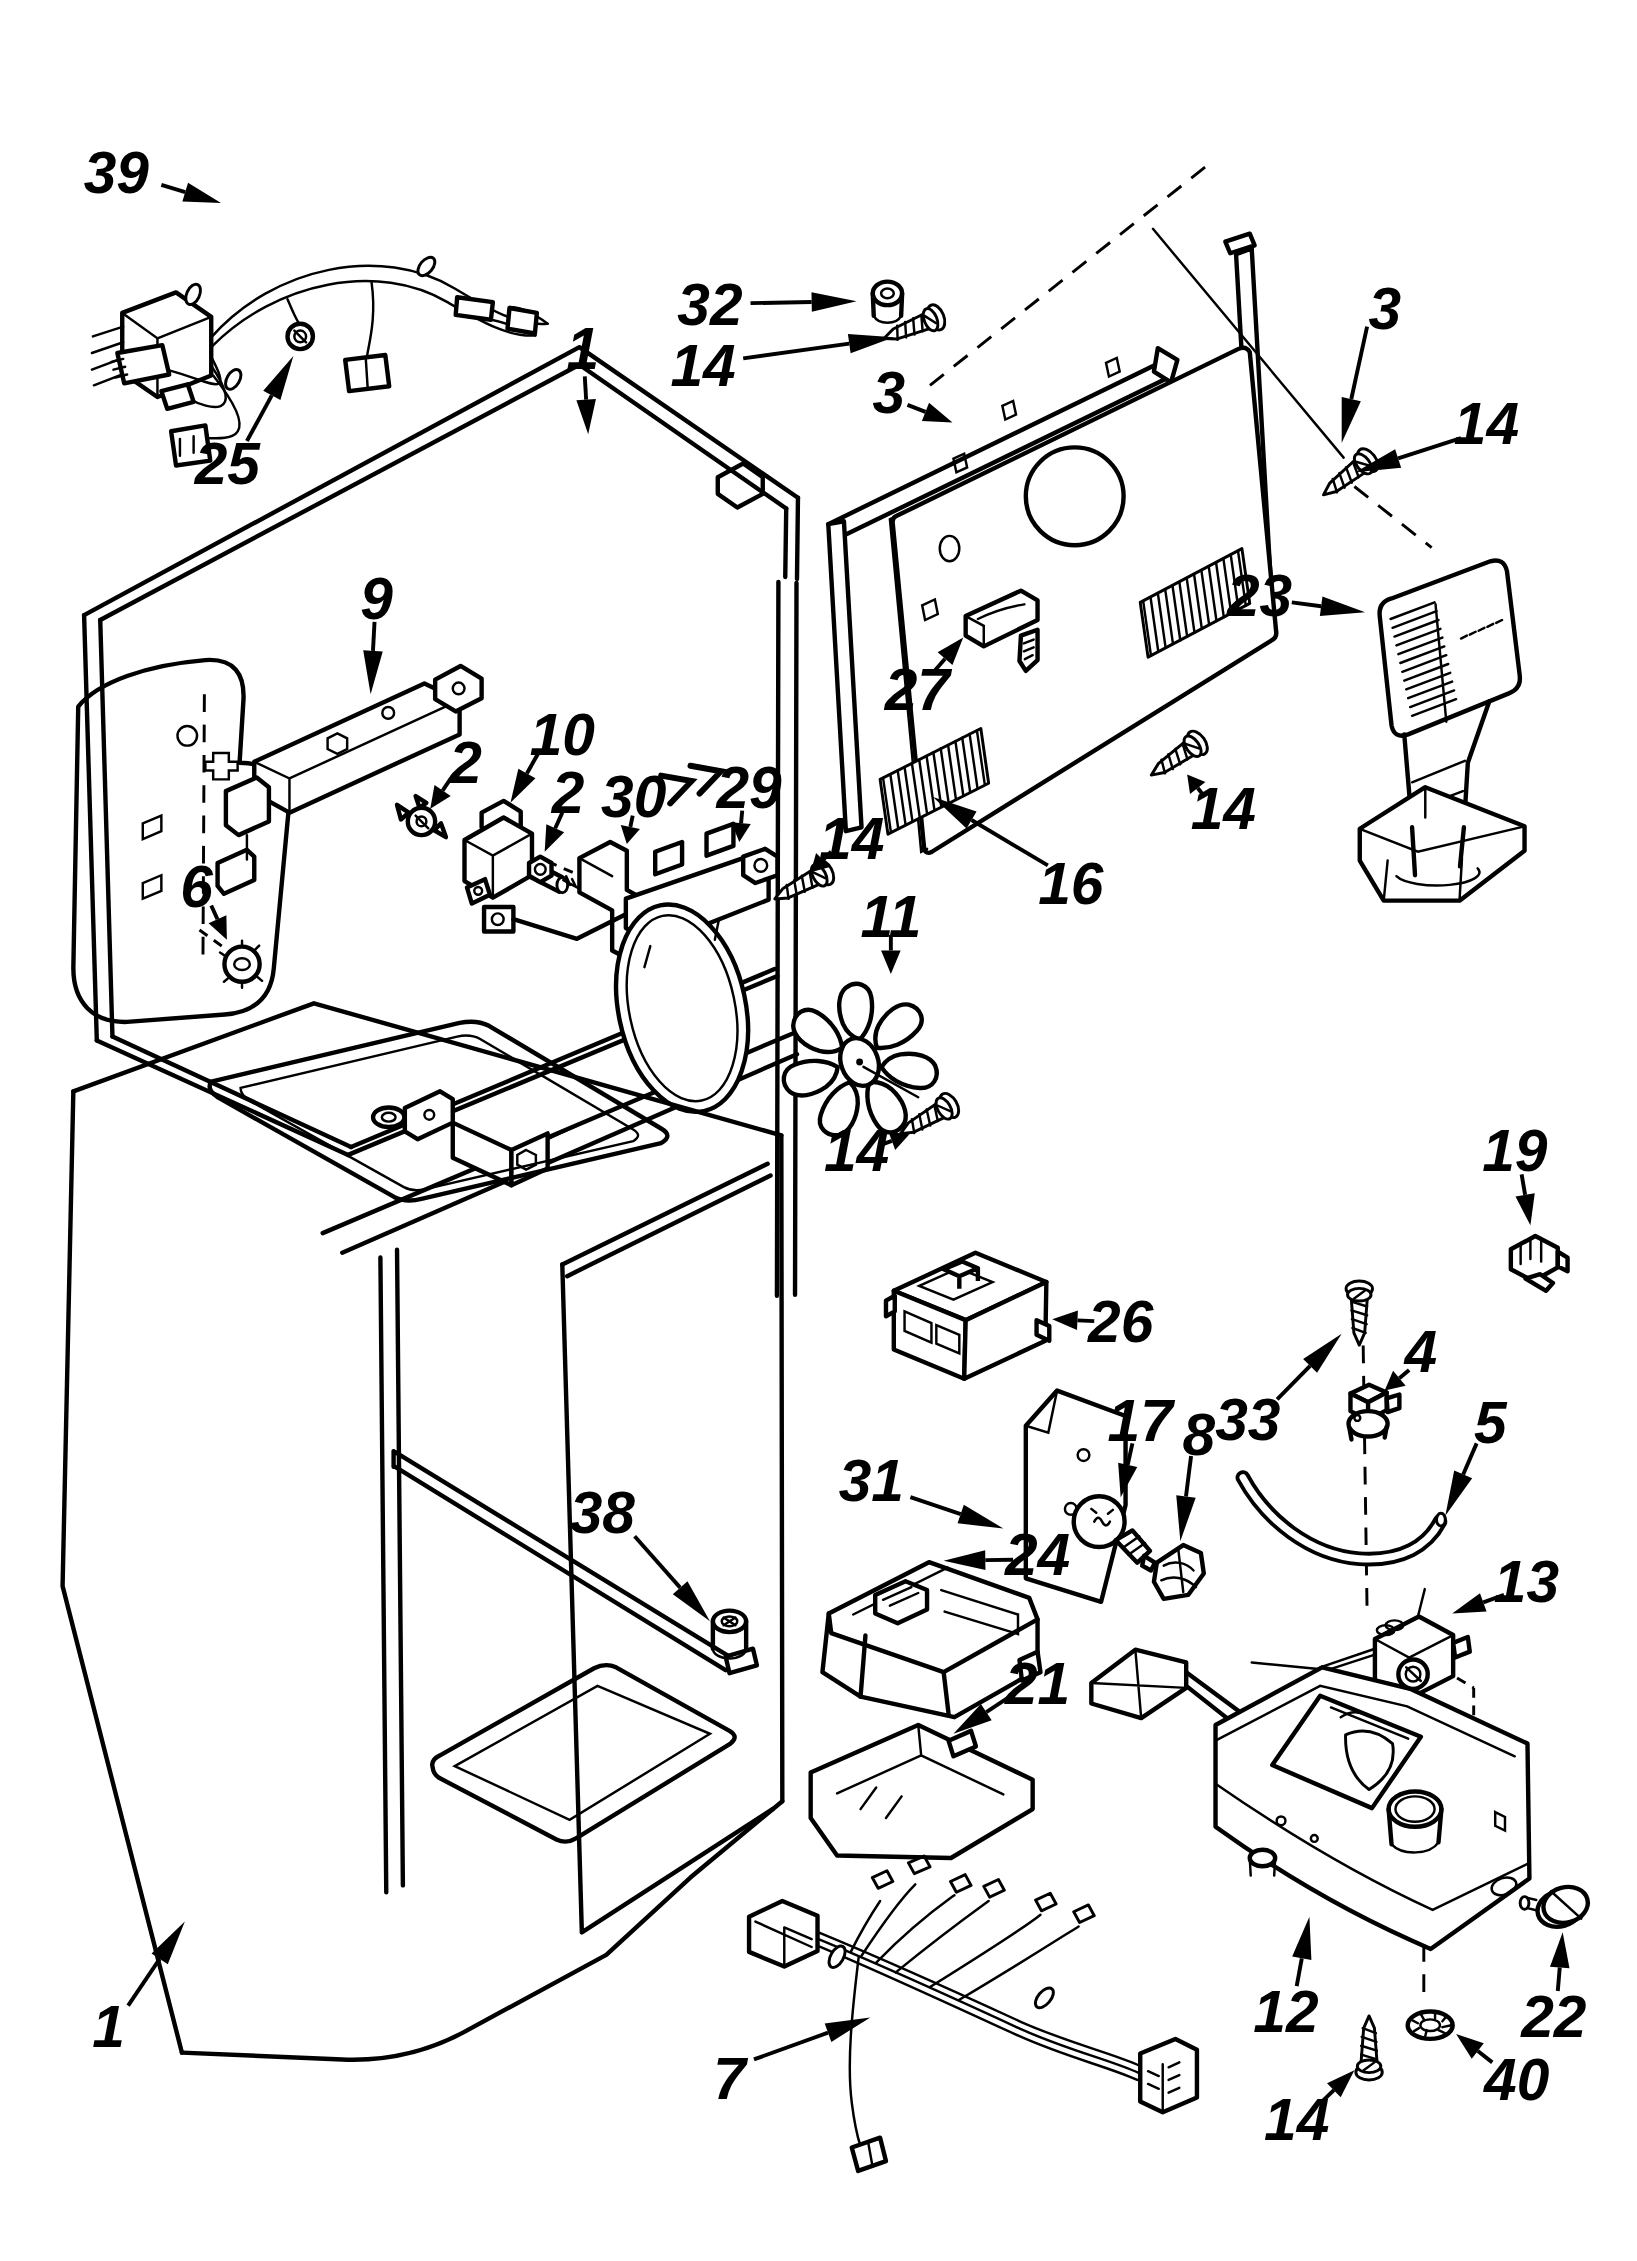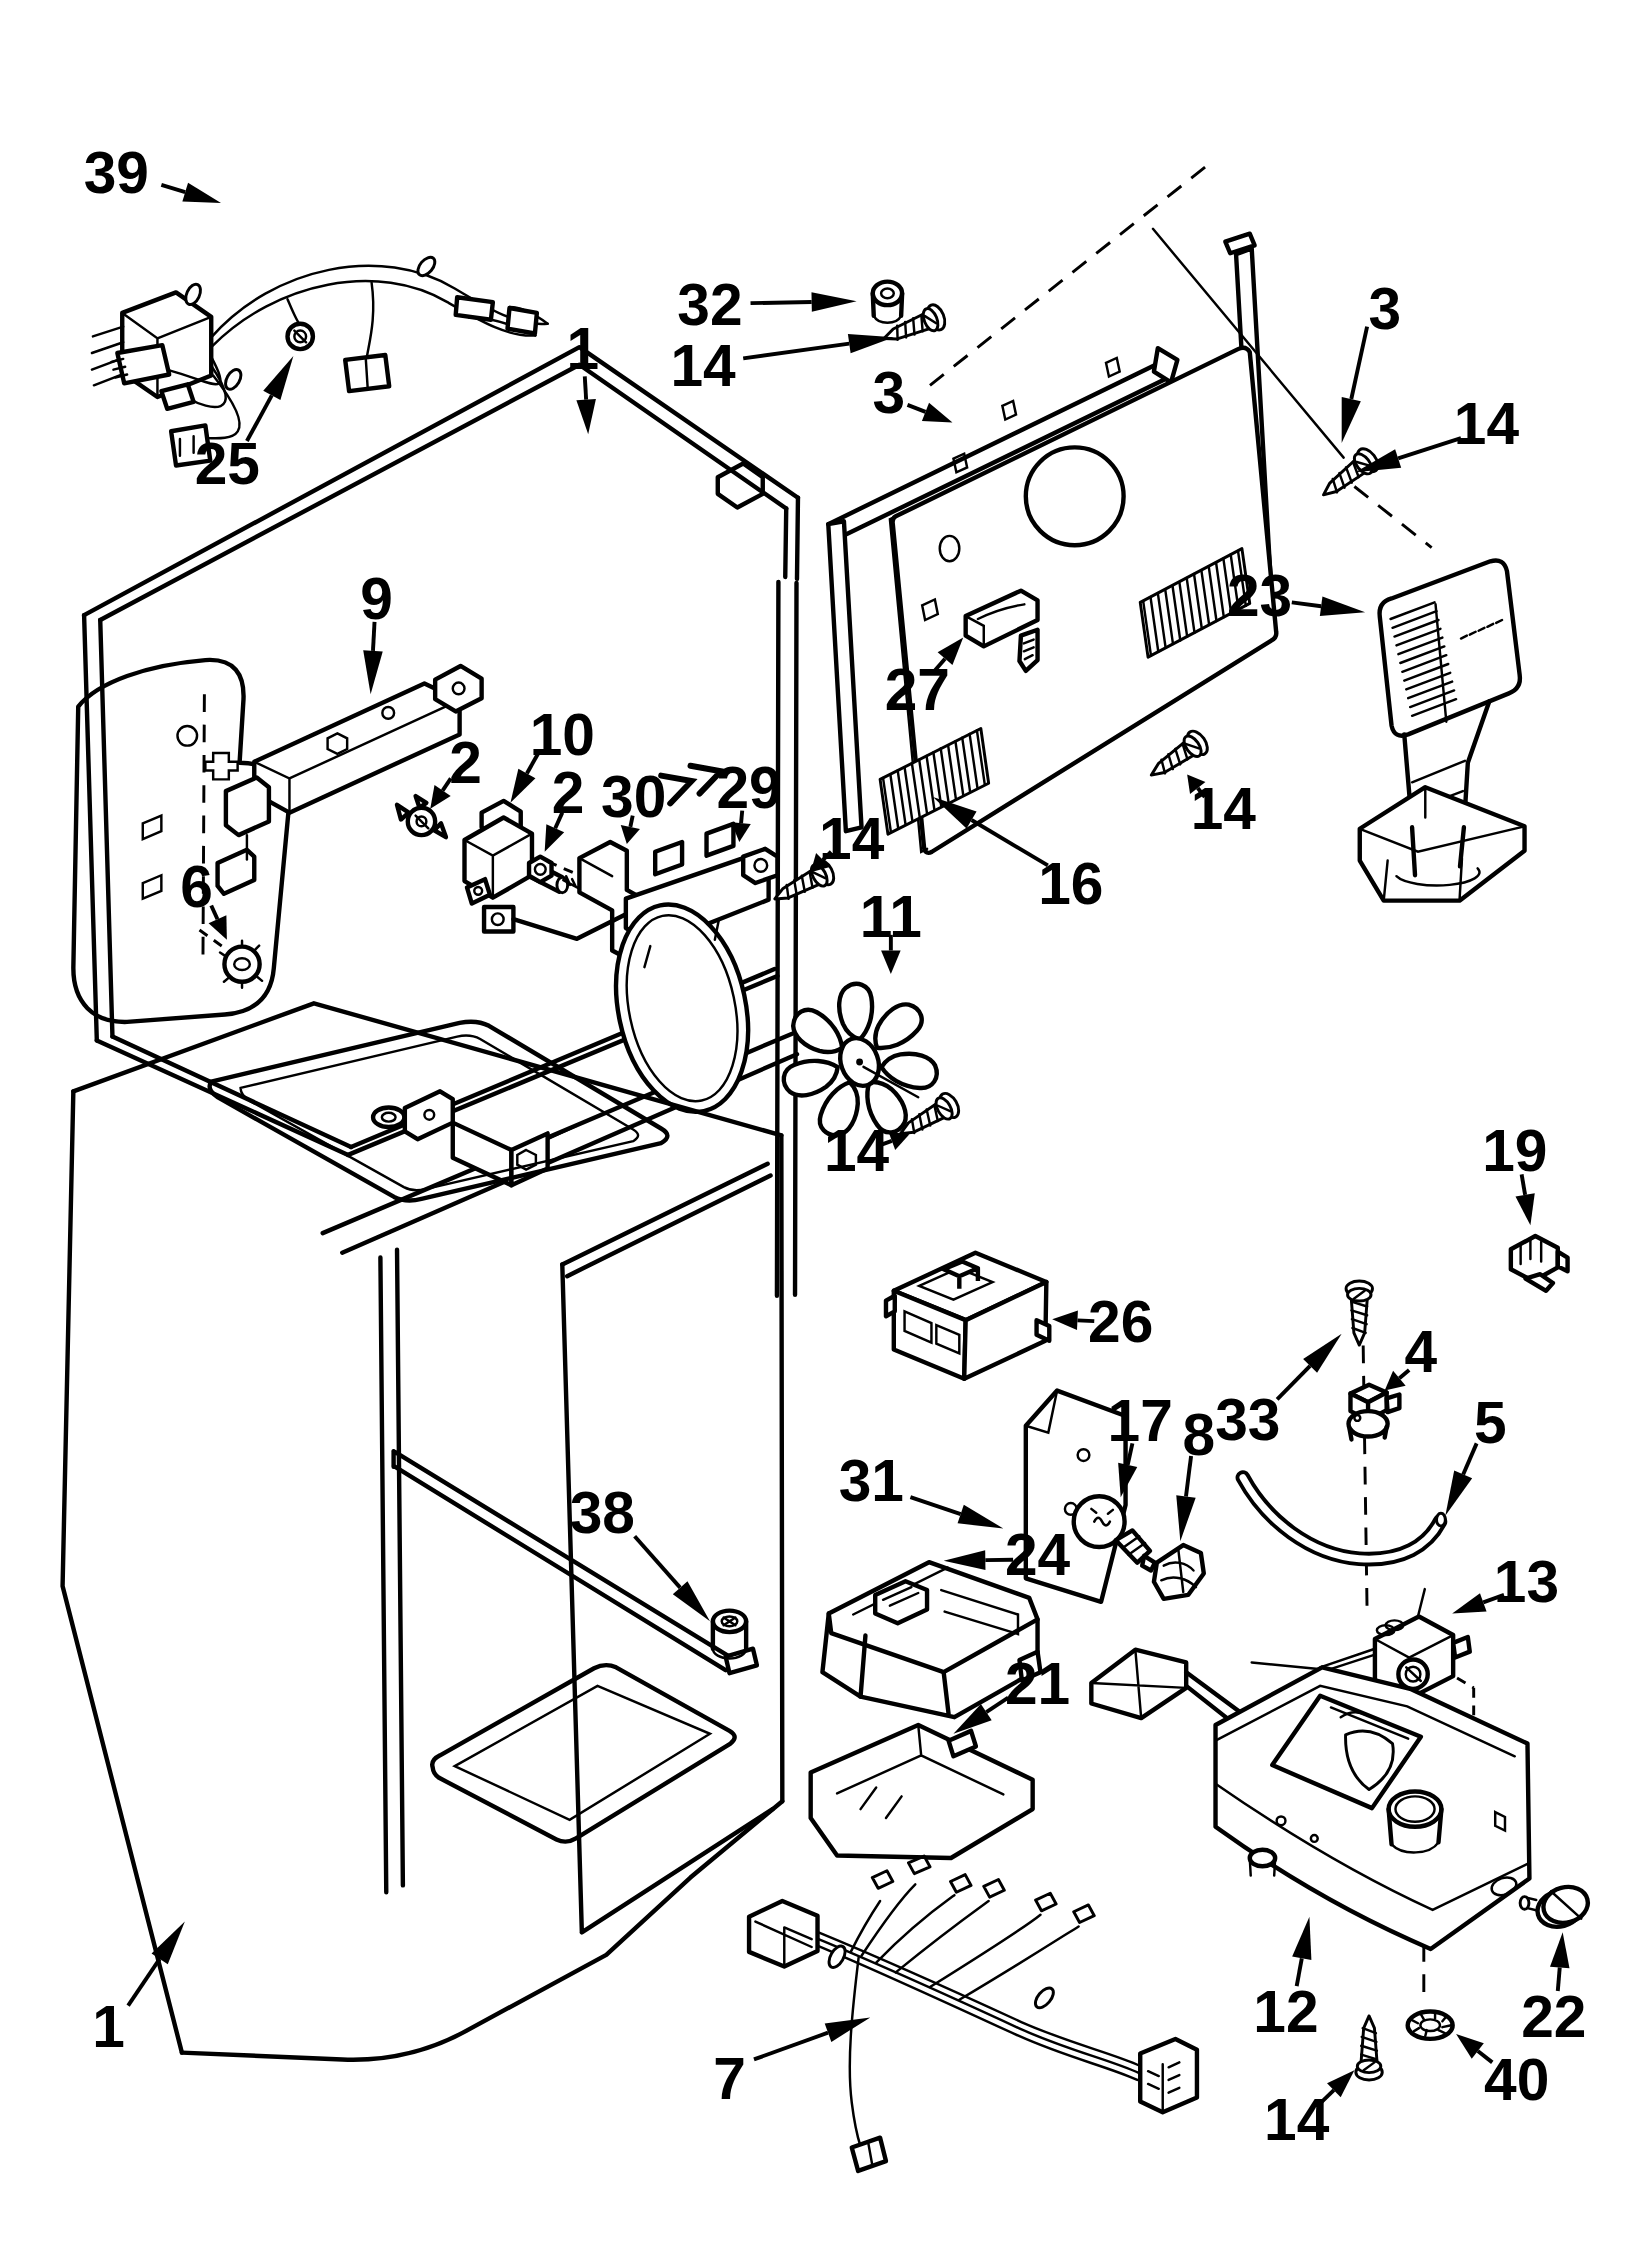--- a/index.html
+++ b/index.html
@@ -1,16 +1,16 @@
 <!DOCTYPE html>
 <html style="font-size:7.8px"><head>
 <meta charset="utf-8">
 <style>
   html,body{margin:0;padding:0;background:#ffffff;}
-  .page{width:100%;background:#a21caf;}
+  .page{width:100%;background:#a21caf;font-style:italic;}
   svg{display:block;width:100%;height:auto;background:#ffffff;}
   .ln{stroke:#000;stroke-width:9;fill:none;stroke-linecap:round;stroke-linejoin:round;}
   .th{stroke:#000;stroke-width:5;fill:none;stroke-linecap:round;}
   .sf{fill:#ffffff;stroke:#000;stroke-width:9;stroke-linejoin:round;}
   .sft{fill:#ffffff;stroke:#000;stroke-width:6;stroke-linejoin:round;}
   .dash{stroke:#000;stroke-width:6;fill:none;stroke-dasharray:36 26;}
   .dashf{stroke:#000;stroke-width:6;fill:none;stroke-dasharray:20 16;}
   .callout-text{font-family:"Liberation Sans",sans-serif;font-weight:bold;font-size:120px;fill:#000;}
 </style>
 </head>

